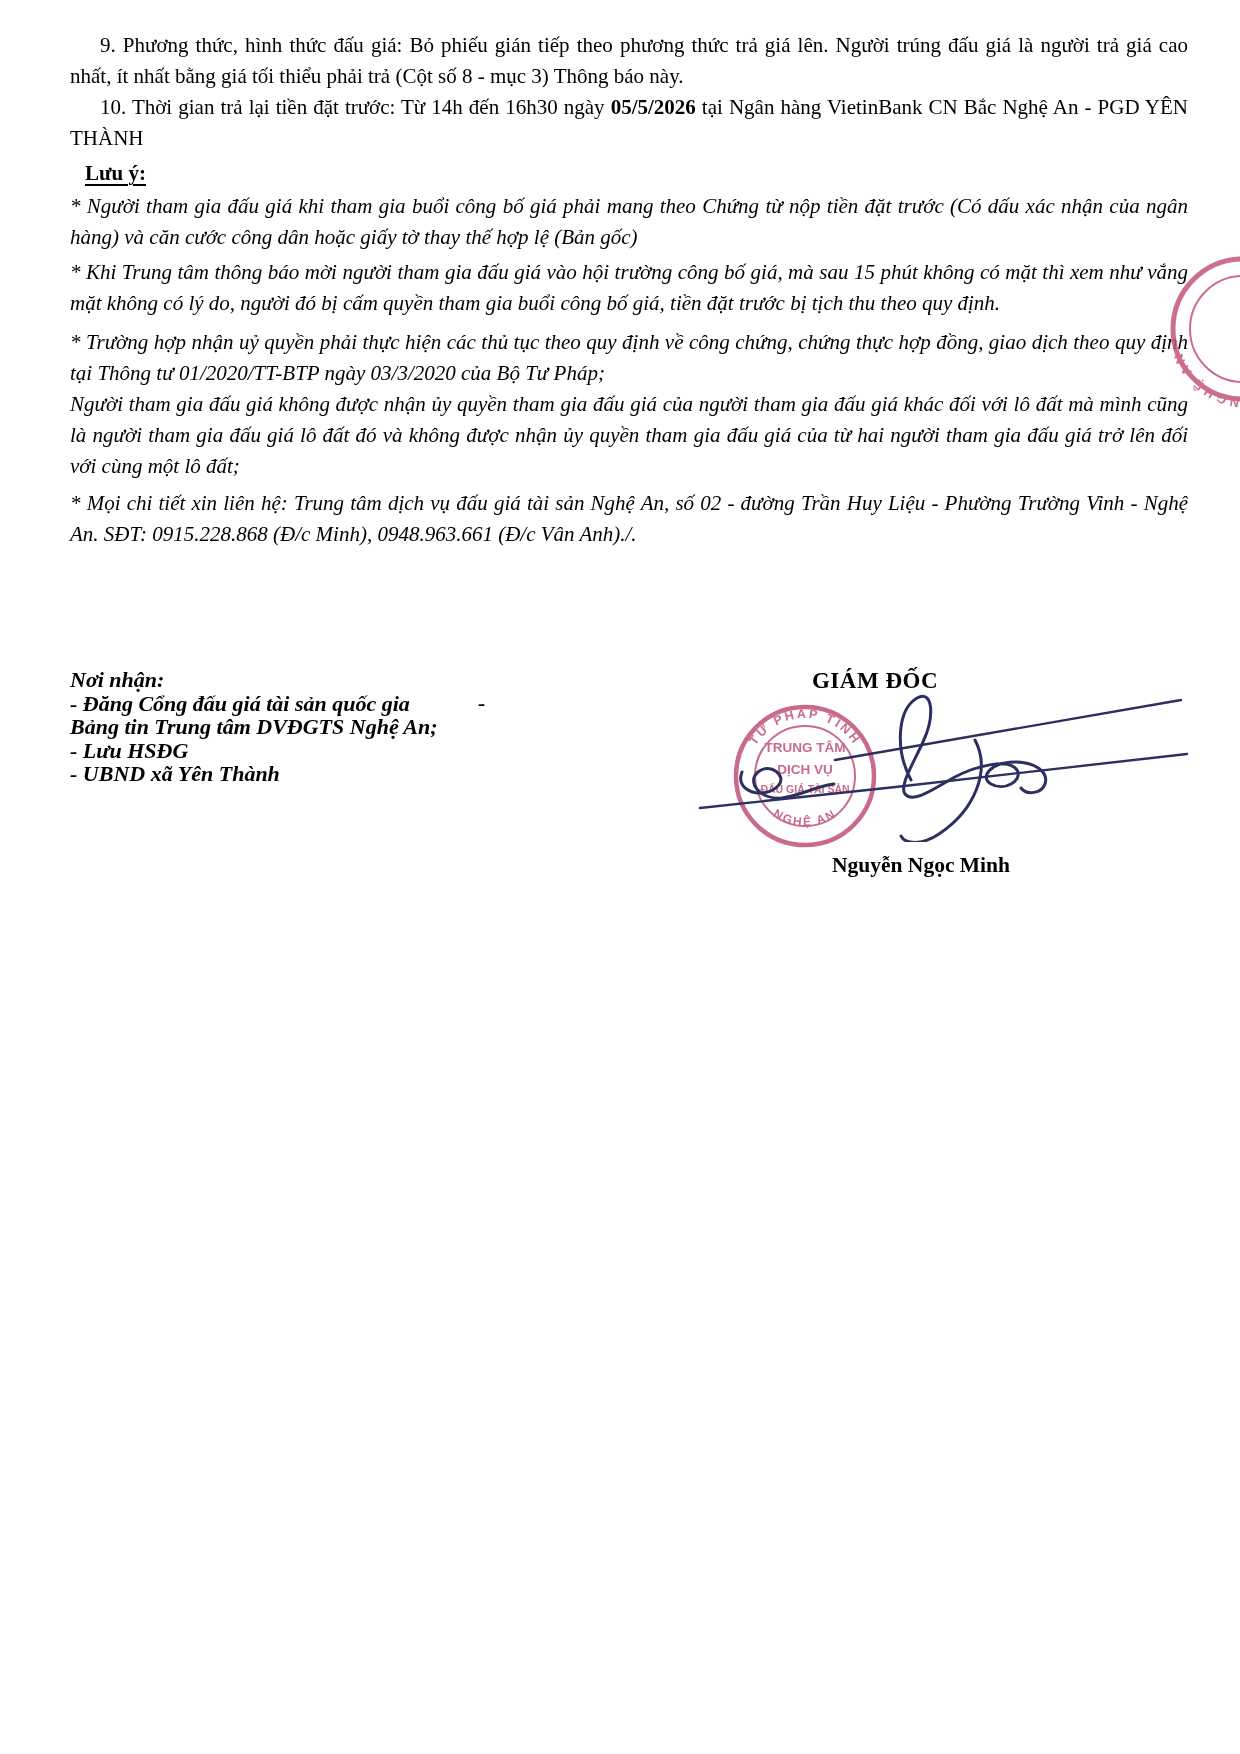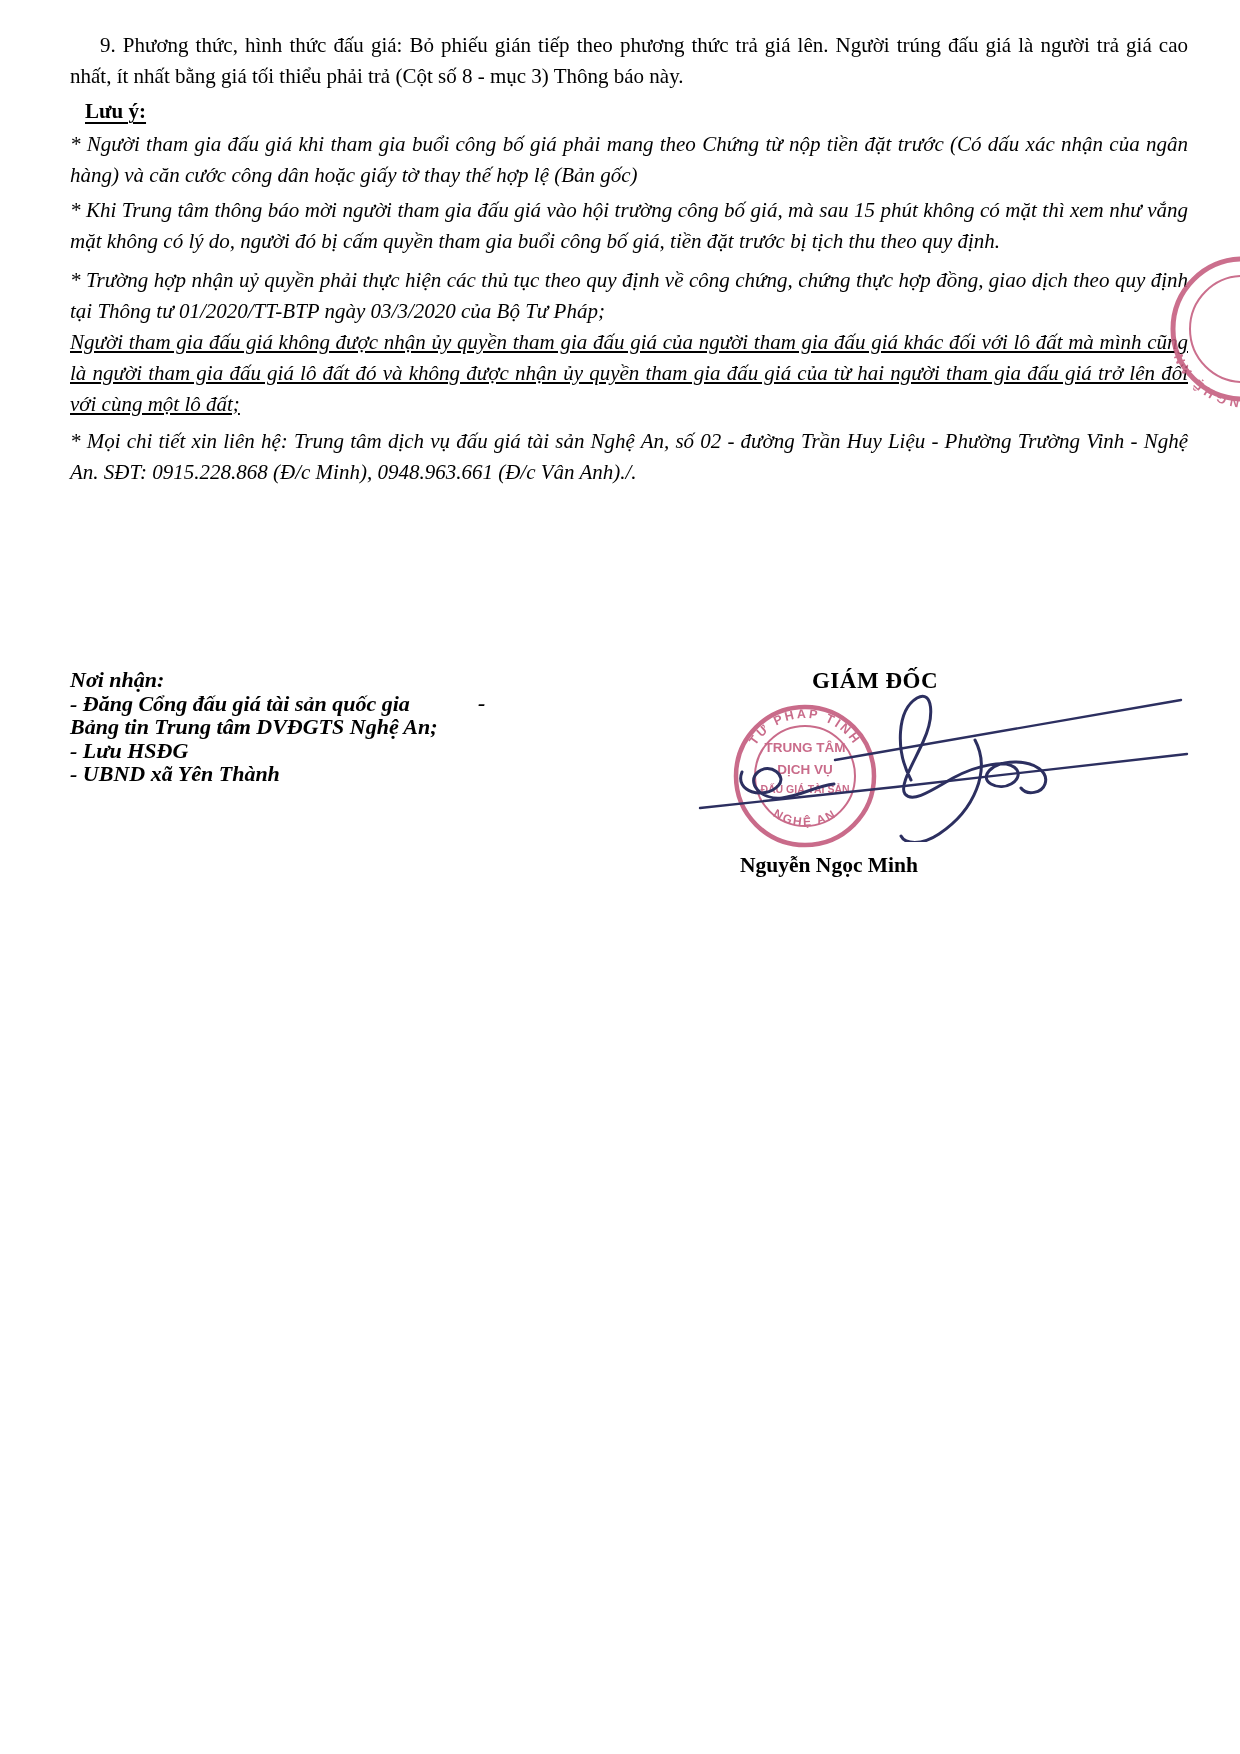--- a/index.html
+++ b/index.html
@@ -27,54 +27,55 @@
     font-weight:bold;
     text-decoration:underline;
     text-underline-offset:4px;
     text-decoration-thickness:2px;
   }
   .note{font-style:italic;}
   .n1{margin-top:2px !important;}
   .n2{margin-top:2px !important;}
   .n3{margin-top:4px !important;}
   .n4a{margin-top:8px !important;}
-  .n4b{margin-top:0 !important;text-decoration:underline;}
+  .n4b{margin-top:0 !important;}
   .n5{margin-top:6px !important;}
   .recipients{
     position:absolute;left:70px;top:668px;width:420px;
     font-size:22px;line-height:23.5px;
     font-weight:bold;font-style:italic;
   }
   .recipients .line{white-space:nowrap;}
   .recipients .dash{position:absolute;left:408px;top:23px;}
   .sign-title{
     position:absolute;left:740px;top:668px;width:270px;
     text-align:center;font-size:23px;font-weight:bold;
     letter-spacing:0.5px;
   }
   .signer-name{
     position:absolute;left:740px;top:853px;width:270px;
-    text-align:left;font-size:21.5px;font-weight:bold;
+    text-align:right;font-size:21.5px;font-weight:bold;
   }
   .stamp-svg{position:absolute;left:730px;top:702px;opacity:0.88;}
   .stamp-svg text, .stamp-svg textPath{
     font-family:"Liberation Sans","DejaVu Sans",sans-serif;
     font-weight:bold;
   }
   .signature-svg{position:absolute;left:675px;top:672px;}
   .edge-stamp-svg{position:absolute;left:1163px;top:249px;opacity:0.85;}
   .edge-stamp-svg text{font-family:"Liberation Sans","DejaVu Sans",sans-serif;font-weight:bold;}
 </style>
 </head>
 <body>
 
 <div class="page">
 
   <div class="doc-body">
     <p class="para-num"><span>9. Phương thức, hình thức đấu giá: Bỏ phiếu gián tiếp theo phương thức trả giá lên. Người trúng đấu giá là người trả giá cao nhất, ít nhất bằng giá tối thiểu phải trả (Cột số 8 - mục 3) Thông báo này.</span></p>
+    <p class="para-num p10"><span>10. Thời gian trả lại tiền đặt trước: Từ 14h đến 16h30 ngày </span><b>05/5/2026</b><span> tại Ngân hàng VietinBank CN Bắc Nghệ An - PGD YÊN THÀNH</span></p>
     <p class="note-heading">Lưu ý:</p>
     <p class="note n2">* Người tham gia đấu giá khi tham gia buổi công bố giá phải mang theo Chứng từ nộp tiền đặt trước (Có dấu xác nhận của ngân hàng) và căn cước công dân hoặc giấy tờ thay thế hợp lệ (Bản gốc)</p>
     <p class="note n3">* Khi Trung tâm thông báo mời người tham gia đấu giá vào hội trường công bố giá, mà sau 15 phút không có mặt thì xem như vắng mặt không có lý do, người đó bị cấm quyền tham gia buổi công bố giá, tiền đặt trước bị tịch thu theo quy định.</p>
     <p class="note n4a">* Trường hợp nhận uỷ quyền phải thực hiện các thủ tục theo quy định về công chứng, chứng thực hợp đồng, giao dịch theo quy định tại Thông tư 01/2020/TT-BTP ngày 03/3/2020 của Bộ Tư Pháp;</p>
     <p class="note n4b">Người tham gia đấu giá không được nhận ủy quyền tham gia đấu giá của người tham gia đấu giá khác đối với lô đất mà mình cũng là người tham gia đấu giá lô đất đó và không được nhận ủy quyền tham gia đấu giá của từ hai người tham gia đấu giá trở lên đối với cùng một lô đất;</p>
     <p class="note n5">* Mọi chi tiết xin liên hệ: Trung tâm dịch vụ đấu giá tài sản Nghệ An, số 02 - đường Trần Huy Liệu - Phường Trường Vinh - Nghệ An. SĐT: 0915.228.868 (Đ/c Minh), 0948.963.661 (Đ/c Vân Anh)./.</p>
   </div>
 
   <svg class="edge-stamp-svg" width="160" height="160" viewBox="0 0 160 160">
     <circle cx="80" cy="80" r="70" fill="none" stroke-width="5" stroke="#c2577a"></circle>

